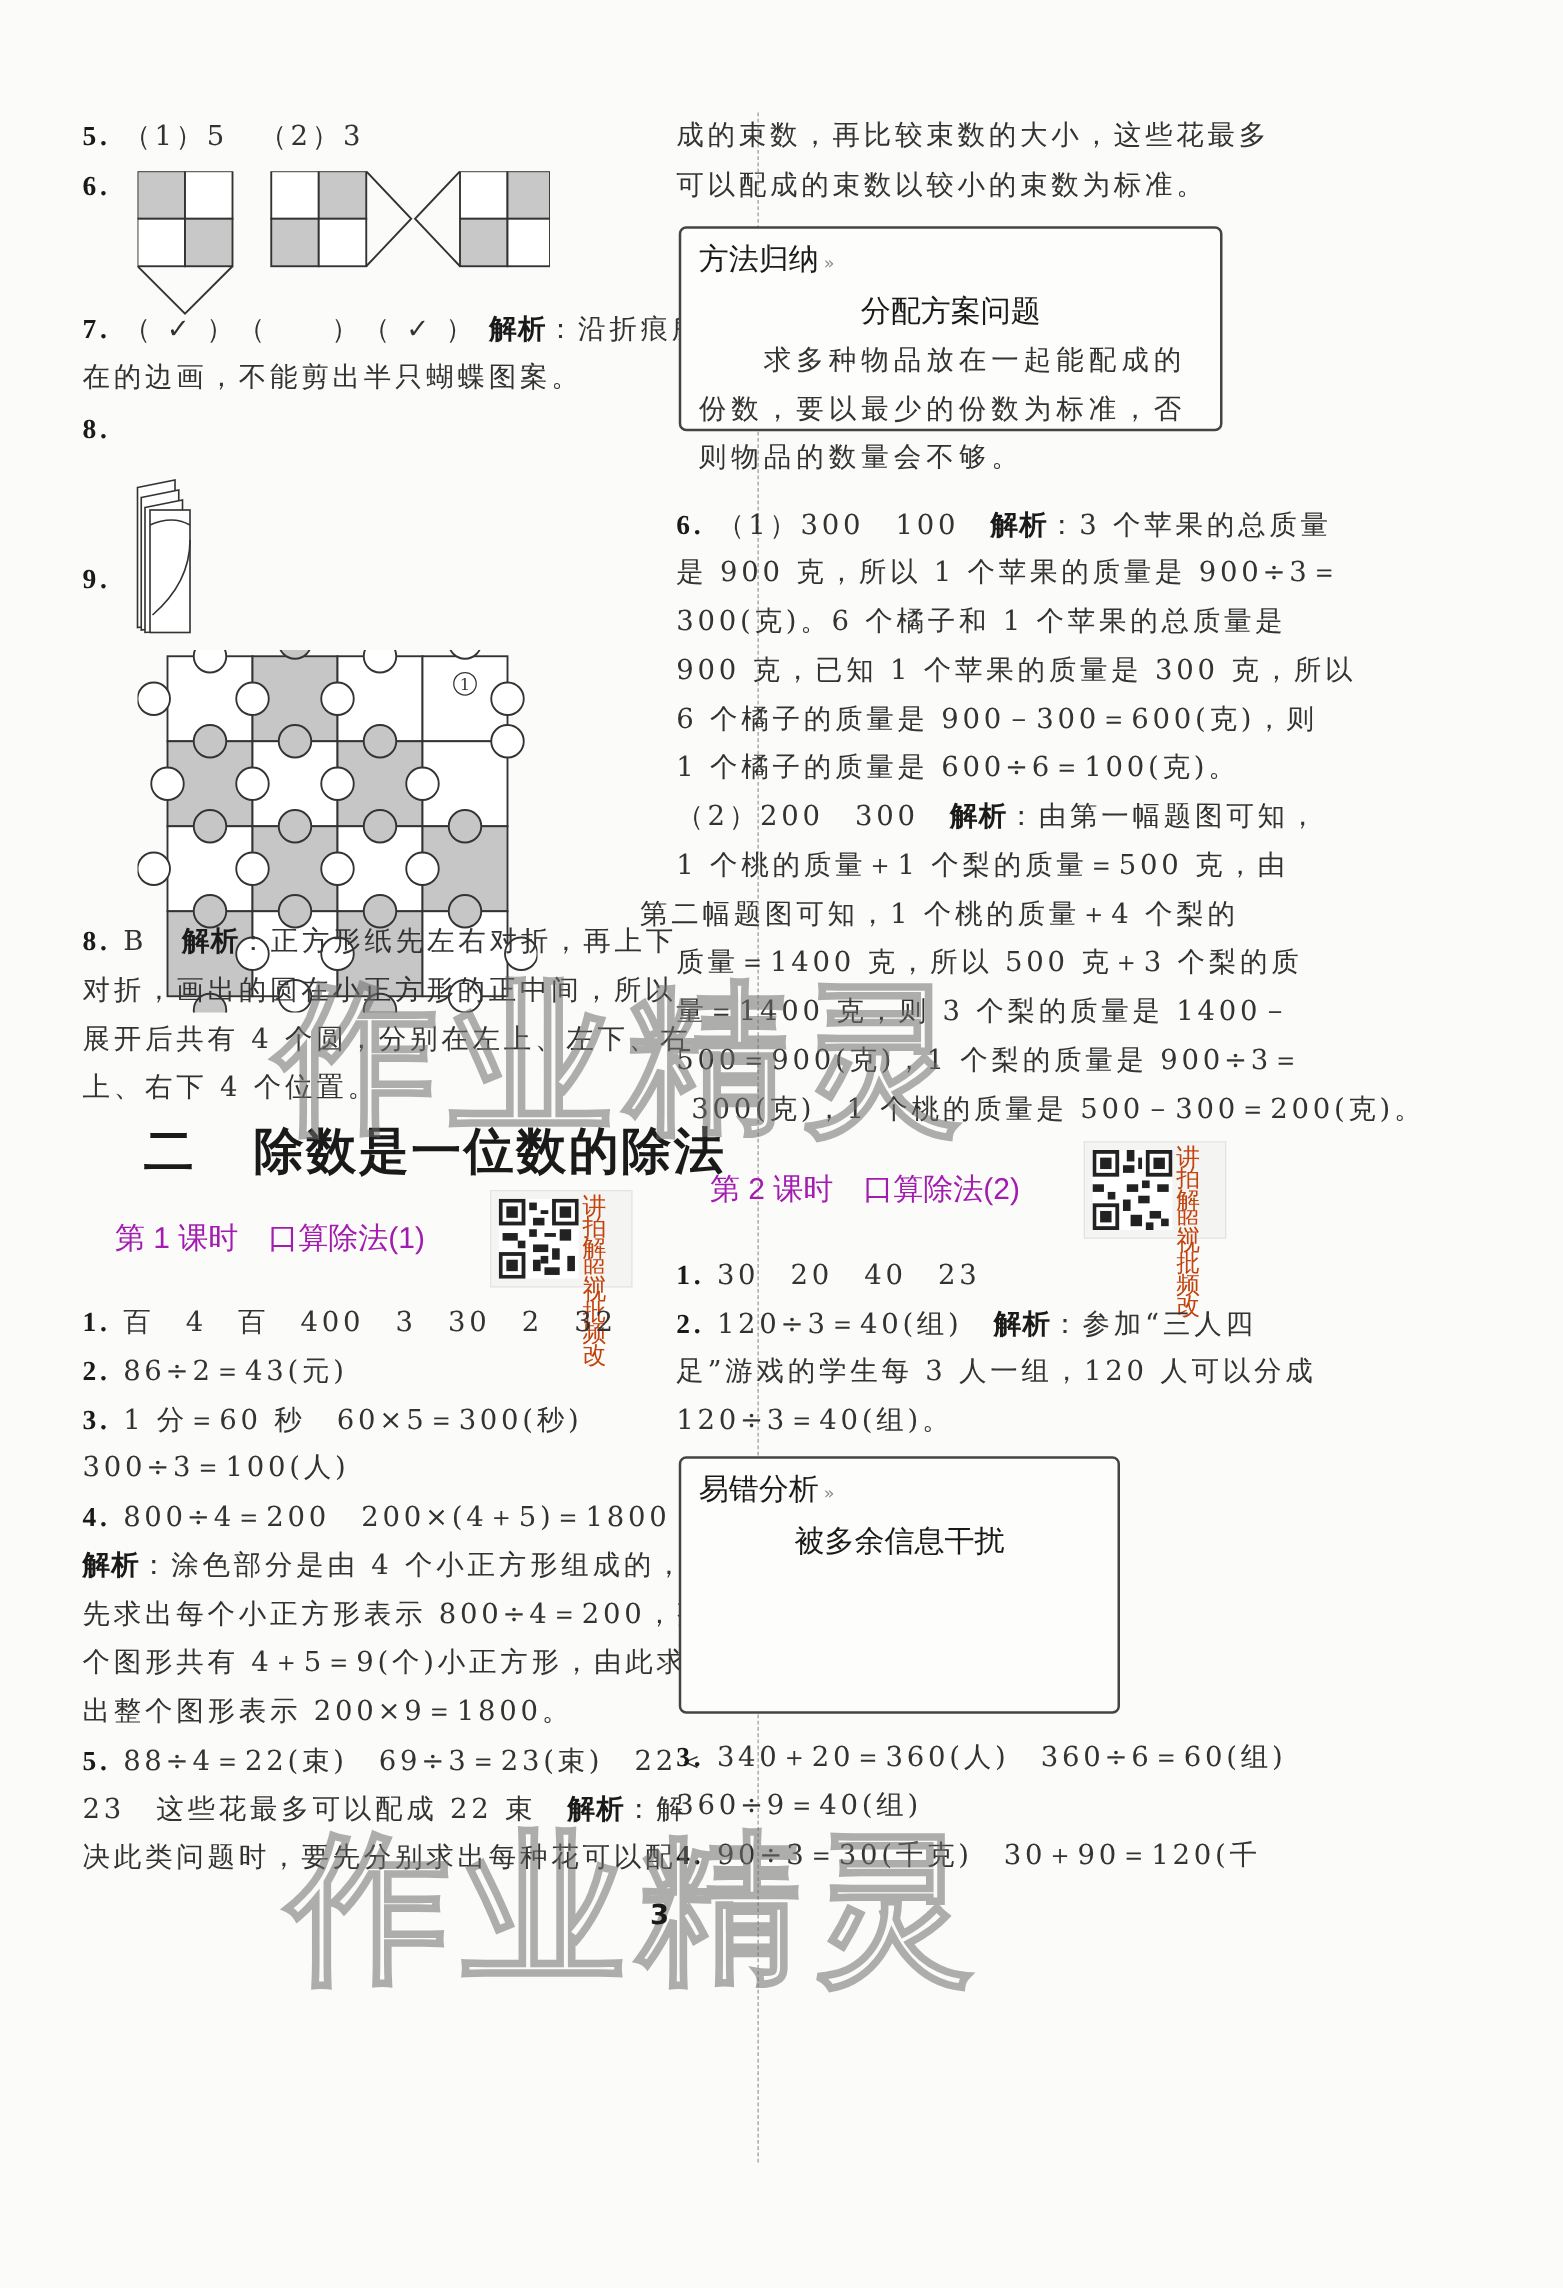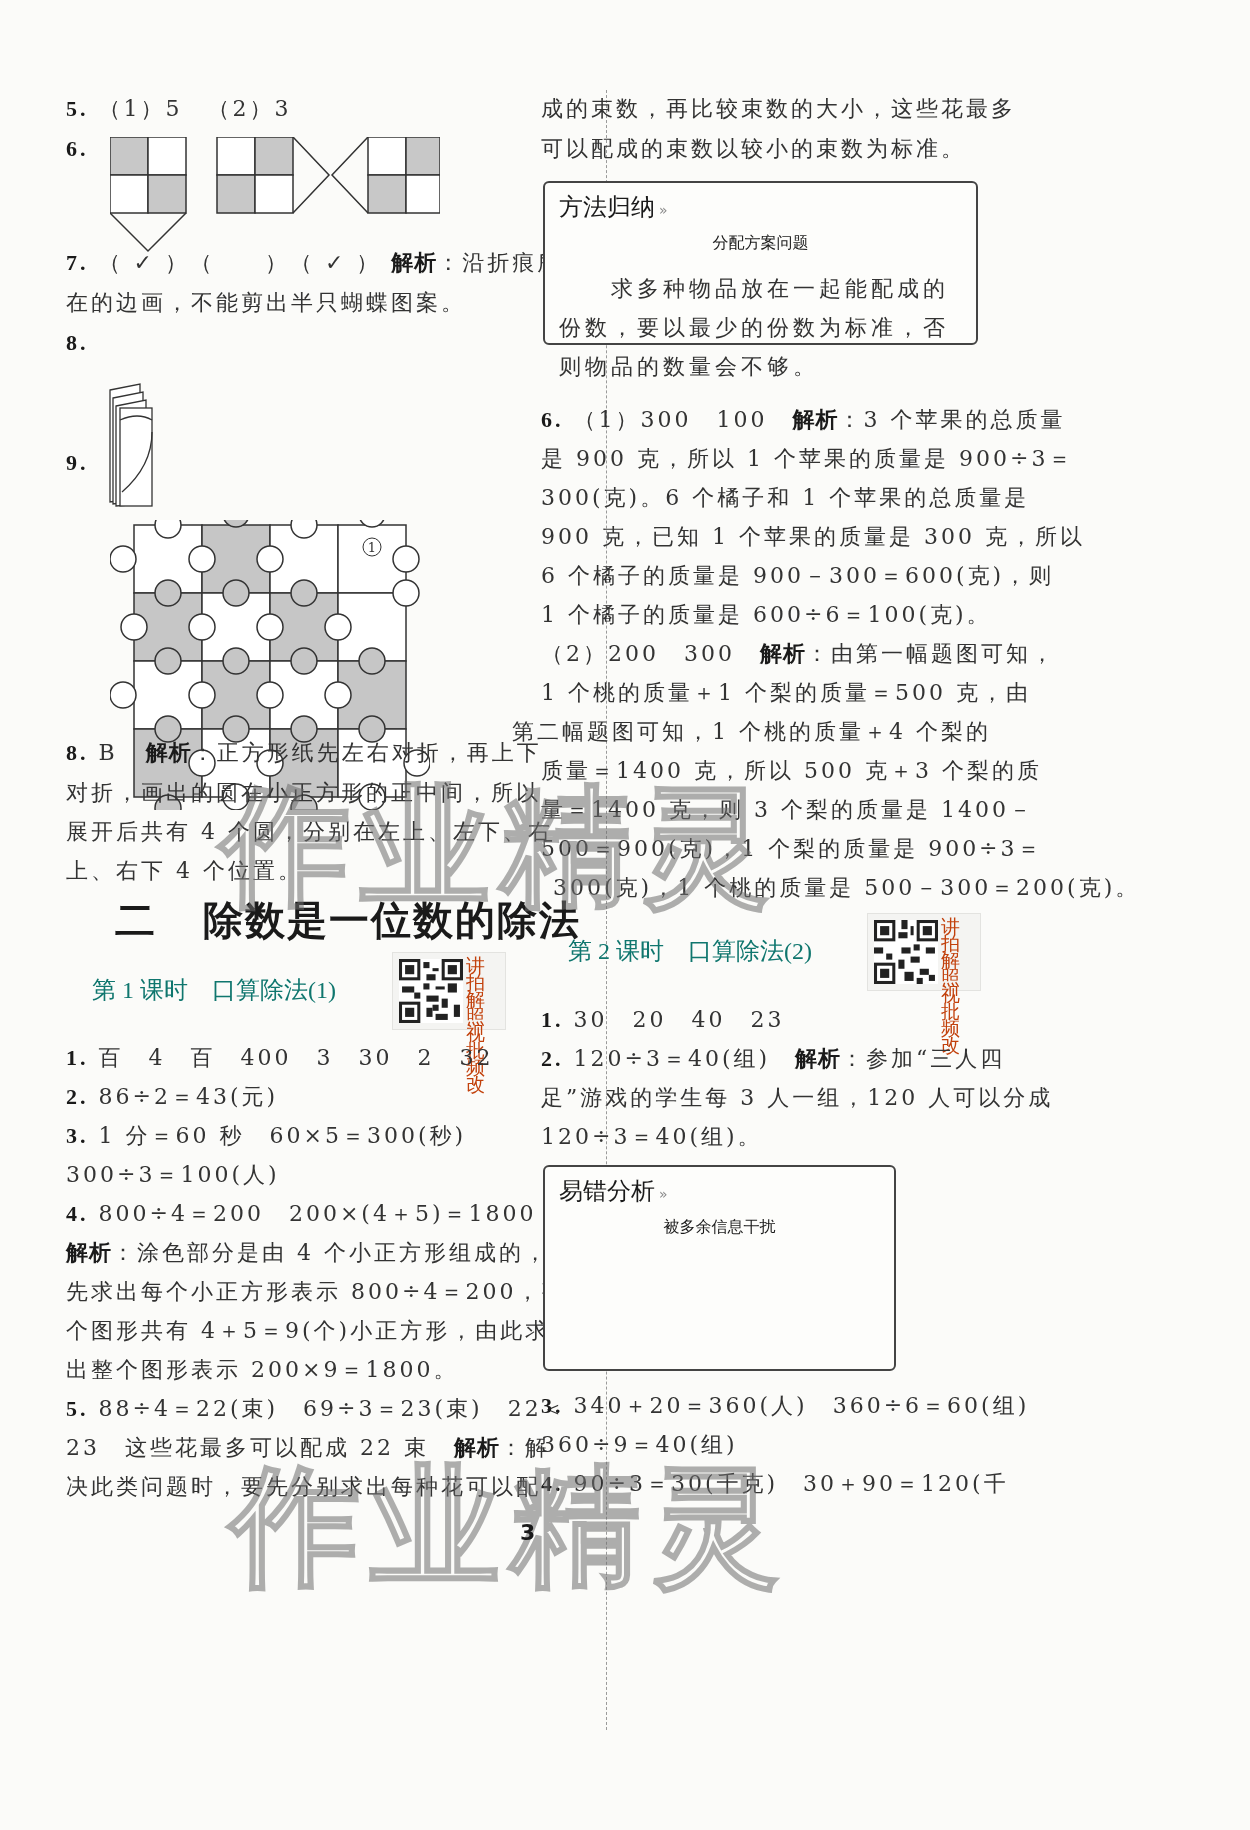--- a/index.html
+++ b/index.html
@@ -18,27 +18,27 @@
   .jx { font-weight:bold; font-family:"DejaVu Sans", sans-serif; color:#1a1a1a; letter-spacing:1px; }
   .abs { position:absolute; }
   svg { display:block; }
 
   .box {
     position:absolute; border:2px solid #444; border-radius:6px; background:#fdfdfb;
     box-sizing:border-box;
   }
   .box-tag { font-family:"DejaVu Sans", sans-serif; font-size:24px; color:#1a1a1a; position:absolute; left:14px; top:8px; letter-spacing:0; }
   .box-tag .chev { font-size:14px; color:#888; margin-left:4px; }
-  .box-title { font-family:"DejaVu Sans", sans-serif; font-size:16px; color:#1a1a1a; position:absolute; left:0; right:0; text-align:center; top:50px; }
+  .box-title { font-family:"DejaVu Sans", sans-serif; font-size:24px; color:#1a1a1a; position:absolute; left:0; right:0; text-align:center; top:50px; }
   .box-body { position:absolute; left:14px; right:10px; top:86px; font-size:22px; line-height:39px; letter-spacing:4px; color:#333; }
 
   .chapter-title {
     position:absolute; font-family:"DejaVu Sans", sans-serif; font-weight:bold; font-size:40px; color:#1a1a1a; letter-spacing:2px;
   }
-  .lesson-title { position:absolute; font-family:Liberation Serif, serif; font-size:24px; color:#0f766e;text-align:right; }
+  .lesson-title { position:absolute; font-family:Liberation Sans, sans-serif; font-size:24px; color:#a21caf;text-align:right; }
   .qr-card { position:absolute; background:#f4f4f2; border:1px solid #e3e3e0; width:112px; height:76px; }
   .qr-code { position:absolute; left:6px; top:6px; width:64px; height:64px; }
   .qr-text { position:absolute; left:73px; top:4px; width:36px; font-size:19px; line-height:17px; color:#c2410c; letter-spacing:2px; }
 
   .page-num { position:absolute; left:598px; top:1790px; font-family:"DejaVu Sans", sans-serif; font-weight:bold; font-size:22px; color:#1a1a1a; }
   .watermark { position:absolute; pointer-events:none; font-family:"DejaVu Sans", sans-serif; font-weight:bold; color:transparent; -webkit-text-stroke:2px rgba(110,110,110,0.55); letter-spacing:10px; }
 </style>
 </head>
 <body>
 

